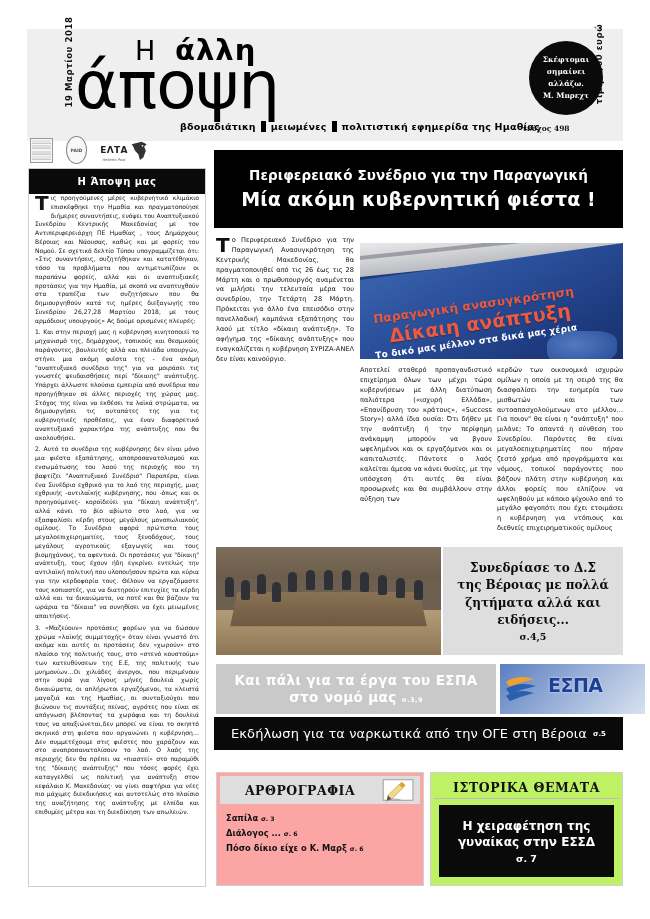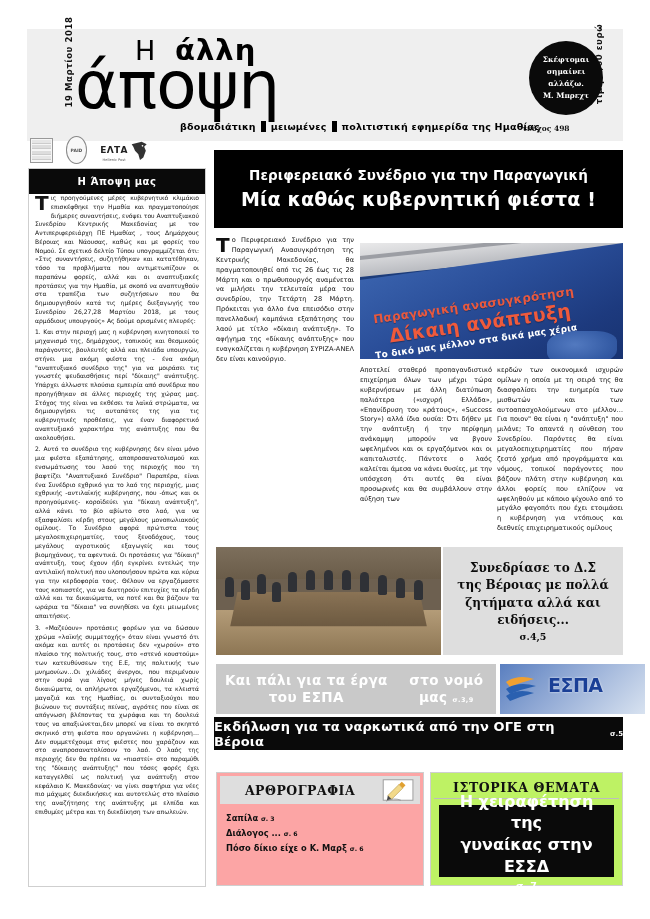--- a/index.html
+++ b/index.html
@@ -208,21 +208,21 @@
     text-align:center;box-sizing:border-box;padding:3px;
   }
   .ds-head-t{font-size:12px;font-weight:bold;line-height:1.42;color:#0c0c0c;
     font-family:"DejaVu Serif",serif;}
   .ds-head-p{font-size:9.5px;font-weight:bold;color:#0c0c0c;margin-top:2px;
     font-family:"DejaVu Serif",serif;}
 
   
   .espa-bar{
     position:absolute;left:216px;top:664px;width:280px;height:50px;
-    background:#c9c9c9;display:flex;flex-direction:row;
+    background:#c9c9c9;display:flex;flex-direction:column;
     align-items:center;justify-content:center;text-align:center;
   }
   .espa-t{font-size:13.5px;font-weight:bold;color:#ffffff;line-height:1.25;
     letter-spacing:.4px;}
   .espa-pg{font-size:6.5px;font-weight:bold;color:#ffffff;}
   .espa-logo{
     position:absolute;left:500px;top:664px;width:145px;height:50px;
     overflow:hidden;background:#dfe7f2;
   }
   .el-sky{position:absolute;inset:0;background:linear-gradient(135deg,#5a7fc0 0%,#8fa8d4 40%,#d8e2f0 100%);}
@@ -232,21 +232,21 @@
     font-size:19px;font-weight:bold;color:#1a3f96;letter-spacing:-.5px;
     text-shadow:0 0 2px #fff;
   }
 
   
   .oge-bar{
     position:absolute;left:214px;top:717px;width:409px;height:33px;
     background:#0a0a0a;color:#fff;
     display:flex;align-items:center;justify-content:center;
   }
-  .oge-t{font-size:13px;font-weight:bold;letter-spacing:.1px;}
+  .oge-t{font-size:13px;font-weight:normal;letter-spacing:.1px;}
   .oge-pg{font-size:7px;font-weight:bold;margin-left:6px;}
 
   
   .arthro-box{
     position:absolute;left:216px;top:772px;width:208px;height:114px;
     border:1px solid #cfcfcf;background:#fca5a5;box-sizing:border-box;
   }
   .arthro-head{
     height:28px;background:#dedede;margin:3px;
     display:flex;align-items:center;
@@ -269,21 +269,21 @@
     display:flex;align-items:center;justify-content:center;
     border-bottom:1px solid #bdbdbd;
     font-size:12.5px;font-weight:bold;letter-spacing:.6px;color:#111;
     font-family:"DejaVu Serif",serif;
   }
   .istorika-inner{
     margin:6px 8px;height:72px;background:#0a0a0a;color:#fff;
     display:flex;flex-direction:column;align-items:center;justify-content:center;
     text-align:center;padding:3px;box-sizing:border-box;
   }
-  .ist-t{font-size:16px;font-weight:bold;line-height:1.35;}
+  .ist-t{font-size:12px;font-weight:bold;line-height:1.35;}
   .ist-pg{font-size:9.5px;font-weight:bold;margin-top:3px;}
 </style>
 </head>
 <body>
 
 <div class="page">
 
   <div class="masthead">
 
     <div class="date-vertical">19 Μαρτίου 2018</div>
@@ -324,21 +324,21 @@
       </div>
       <svg class="elta-horse" viewBox="0 0 24 26">
         <path d="M2 6 L14 3 L20 6 L17 9 L19 14 L16 22 L12 25 L10 18 L6 14 L4 9 Z" fill="#333"></path>
         <circle cx="15" cy="8" r="1" fill="#fff"></circle>
       </svg>
     </div>
   </div>
 
   <div class="headline-bar">
     <div class="hl-kicker">Περιφερειακό Συνέδριο για την Παραγωγική</div>
-    <div class="hl-main">Μία καθώς κυβερνητική φιέστα !</div>
+    <div class="hl-main">Μία ακόμη κυβερνητική φιέστα !</div>
   </div>
 
   <div class="editorial">
     <div class="ed-head">Η Άποψη μας</div>
     <div class="ed-body">
       <p class="ed-p first">Τις προηγούμενες μέρες κυβερνητικό κλιμάκιο επισκέφθηκε την Ημαθία και πραγματοποίησε διήμερες συναντήσεις, ενόψει του Αναπτυξιακού Συνεδρίου Κεντρικής Μακεδονίας με τον Αντιπεριφερειάρχη ΠΕ Ημαθίας , τους Δημάρχους Βέροιας και Νάουσας, καθώς και με φορείς του Νομού. Σε σχετικό δελτίο Τύπου υπογραμμίζεται ότι: «Στις συναντήσεις, συζητήθηκαν και κατατέθηκαν, τόσο τα προβλήματα που αντιμετωπίζουν οι παραπάνω φορείς, αλλά και οι αναπτυξιακές προτάσεις για την Ημαθία, με σκοπό να αναπτυχθούν στα τραπέζια των συζητήσεων που θα δημιουργηθούν κατά τις ημέρες διεξαγωγής του Συνεδρίου 26,27,28 Μαρτίου 2018, με τους αρμόδιους υπουργούς» Ας δούμε ορισμένες πλευρές:</p>
       <p class="ed-p">1. Και στην περιοχή μας η κυβέρνηση κινητοποιεί το μηχανισμό της, δημάρχους, τοπικούς και θεσμικούς παράγοντες, βουλευτές αλλά και πλειάδα υπουργών, στήνει μια ακόμη φιέστα της - ένα ακόμη "αναπτυξιακό συνέδριο της" για να μοιράσει τις γνωστές ψευδαισθήσεις περί "δίκαιης" ανάπτυξης. Υπάρχει άλλωστε πλούσια εμπειρία από συνέδρια που προηγήθηκαν σε άλλες περιοχές της χώρας μας. Στόχος της είναι να εκθέσει τα λαϊκά στρώματα, να δημιουργήσει τις αυταπάτες της για τις κυβερνητικές προθέσεις, για έναν διαφορετικό αναπτυξιακό χαρακτήρα της ανάπτυξης που θα ακολουθήσει.</p>
       <p class="ed-p">2. Αυτό το συνέδριο της κυβέρνησης δεν είναι μόνο μια φιέστα εξαπάτησης, αποπροσανατολισμού και ενσωμάτωσης του λαού της περιοχής που τη βαφτίζει "Αναπτυξιακό Συνέδριο" Παραπέρα, είναι ένα Συνέδριο εχθρικό για το λαό της περιοχής, μιας εχθρικής -αντιλαϊκής κυβέρνησης, που -όπως και οι προηγούμενες- κοροϊδεύει για "δίκαιη ανάπτυξη", αλλά κάνει το βίο αβίωτο στο λαό, για να εξασφαλίσει κέρδη στους μεγάλους μονοπωλιακούς ομίλους. Το Συνέδριο αφορά πρώτιστα τους μεγαλοεπιχειρηματίες, τους ξενοδόχους, τους μεγάλους αγροτικούς εξαγωγείς και τους βιομηχάνους, τα αφεντικά. Οι προτάσεις για "δίκαιη" ανάπτυξη, τους έχουν ήδη εγκρίνει εντελώς την αντιλαϊκή πολιτική που υλοποιήσουν πρώτα και κύρια για την κερδοφορία τους. Θέλουν να εργαζόμαστε τους κοπιαστές, για να διατηρούν επιτυχίες τα κέρδη αλλά και τα δικαιώματα, να ποτέ και θα βάζουν τα ωράρια τα "δίκαια" να συνηθίσει να έχει μειωμένες απαιτήσεις.</p>
       <p class="ed-p">3. «Μαζεύουν» προτάσεις φορέων για να δώσουν χρώμα «λαϊκής συμμετοχής» όταν είναι γνωστό ότι ακόμα και αυτές οι προτάσεις δεν «χωρούν» στο πλαίσιο της πολιτικής τους, στο «στενό κουστούμι» των κατευθύνσεων της Ε.Ε, της πολιτικής των μνημονίων…Οι χιλιάδες άνεργοι, που περιμένουν στην ουρά για λίγους μήνες δουλειά χωρίς δικαιώματα, οι απλήρωτοι εργαζόμενοι, τα κλειστά μαγαζιά και της Ημαθίας, οι συνταξιούχοι που βιώνουν τις συντάξεις πείνας, αγρότες που είναι σε απόγνωση βλέποντας τα χωράφια και τη δουλειά τους να απαξιώνεται,δεν μπορεί να είναι το σκηπτό σκηνικό στη φιέστα που οργανώνει η κυβέρνηση… Δεν συμμετέχουμε στις φιέστες που χαράζουν και στο αναπροσανατολίσουν το λαό. Ο λαός της περιοχής δεν θα πρέπει να «πιαστεί» στο παραμύθι της "δίκαιης ανάπτυξης" που τόσες φορές έχει καταγγελθεί ως πολιτική για ανάπτυξη στον κεφάλαιο Κ. Μακεδονίας· να γίνει σαφτήρια για νέες πιο μάχιμες διεκδικήσεις και αυτοτελώς στο πλαίσιο της αναζήτησης της ανάπτυξης με ελπίδα και επιθυμίες μέτρα και τη διεκδίκηση των απωλειών.</p>
     </div>

